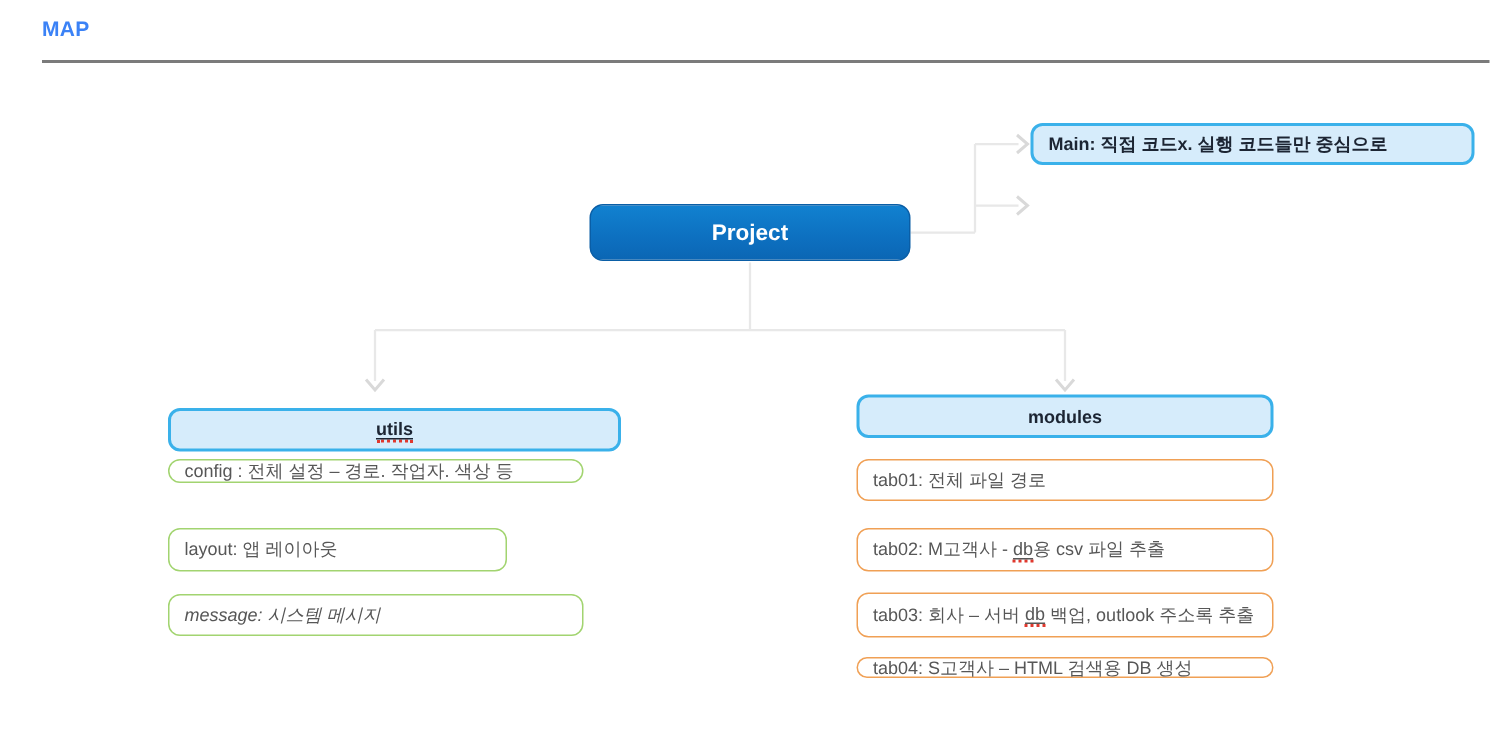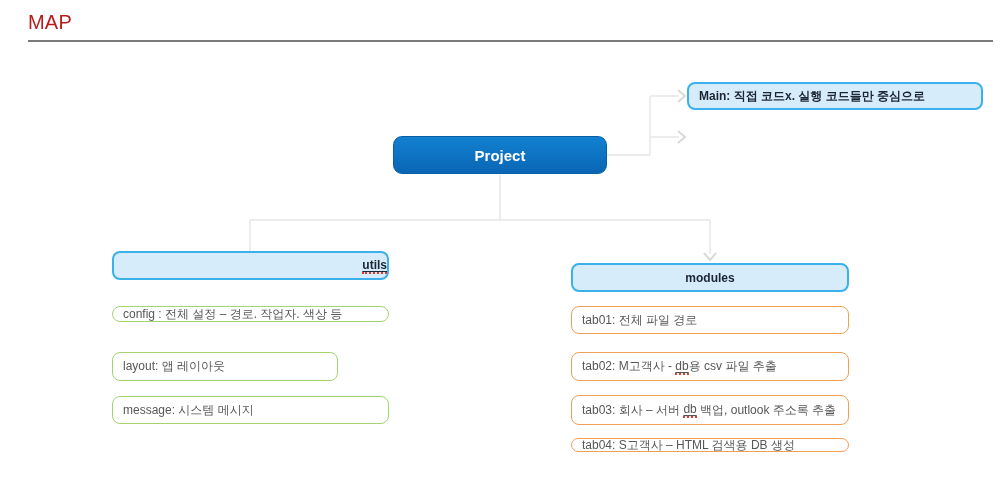--- a/index.html
+++ b/index.html
@@ -1,43 +1,43 @@
 <!DOCTYPE html>
 <html><head>
 <meta charset="utf-8">
 <style>
   html,body{margin:0;padding:0;background:#ffffff;}
   body{font-family:"Liberation Sans","DejaVu Sans",sans-serif;}
   .stage{position:relative;width:1000px;height:494px;background:#ffffff;overflow:hidden;}
 
-  .page-title{position:absolute;left:28px;top:11px;font-size:20px;font-weight:400;color:#b91c1c;letter-spacing:.2px;}
+  .page-title{position:absolute;left:28px;top:11px;font-size:14px;font-weight:700;color:#3b82f6;letter-spacing:.2px;}
   .title-rule{position:absolute;left:28px;top:40px;width:965px;height:2px;background:#7b7b7b;}
 
   svg.connectors{position:absolute;left:0;top:0;z-index:0;}
 
   .node{position:absolute;box-sizing:border-box;display:flex;align-items:center;z-index:1;}
 
   .node-root{left:393px;top:136px;width:214px;height:38px;justify-content:center;
     background:linear-gradient(180deg,#1181d0 0%,#0d70c0 60%,#0b66b4 100%);
     border:1px solid #0a5ea6;border-radius:9px;color:#ffffff;font-size:15px;font-weight:700;}
 
   .node-bluelight{background:#d6ecfb;border:2px solid #3ab1ea;border-radius:8px;
     color:#1c2533;font-size:12px;font-weight:700;}
   .node-main{left:687px;top:82px;width:296px;height:28px;padding:0 10px;}
   .node-img{left:687px;top:124px;width:296px;height:28px;padding:0 10px;}
-  .node-utils{left:112px;top:251px;width:277px;height:29px;justify-content:flex-end;}
+  .node-utils{left:112px;top:272px;width:302px;height:29px;justify-content:center;}
   .node-modules{left:571px;top:263px;width:278px;height:29px;justify-content:center;}
 
   .node-item{background:#ffffff;border-radius:8px;color:#575757;font-size:12px;padding:0 10px;}
   .node-green{border:1.5px solid #a2d470;}
   .node-orange{border:1.5px solid #f0a055;}
 
   .g1{left:112px;top:306px;width:277px;height:16px;}
   .g2{left:112px;top:352px;width:226px;height:29px;}
-  .g3{left:112px;top:396px;width:277px;height:28px;}
+  .g3{left:112px;top:396px;width:277px;height:28px;font-style:italic;}
   .o1{left:571px;top:306px;width:278px;height:28px;}
   .o2{left:571px;top:352px;width:278px;height:29px;}
   .o3{left:571px;top:395px;width:278px;height:30px;}
   .o4{left:571px;top:438px;width:278px;height:14px;}
 
   .kw{text-decoration:underline;text-underline-offset:2px;}
   .misspell{border-bottom:2px dotted #e0392e;padding-bottom:0;}
   .txt{white-space:pre;}
 </style>
 </head>

